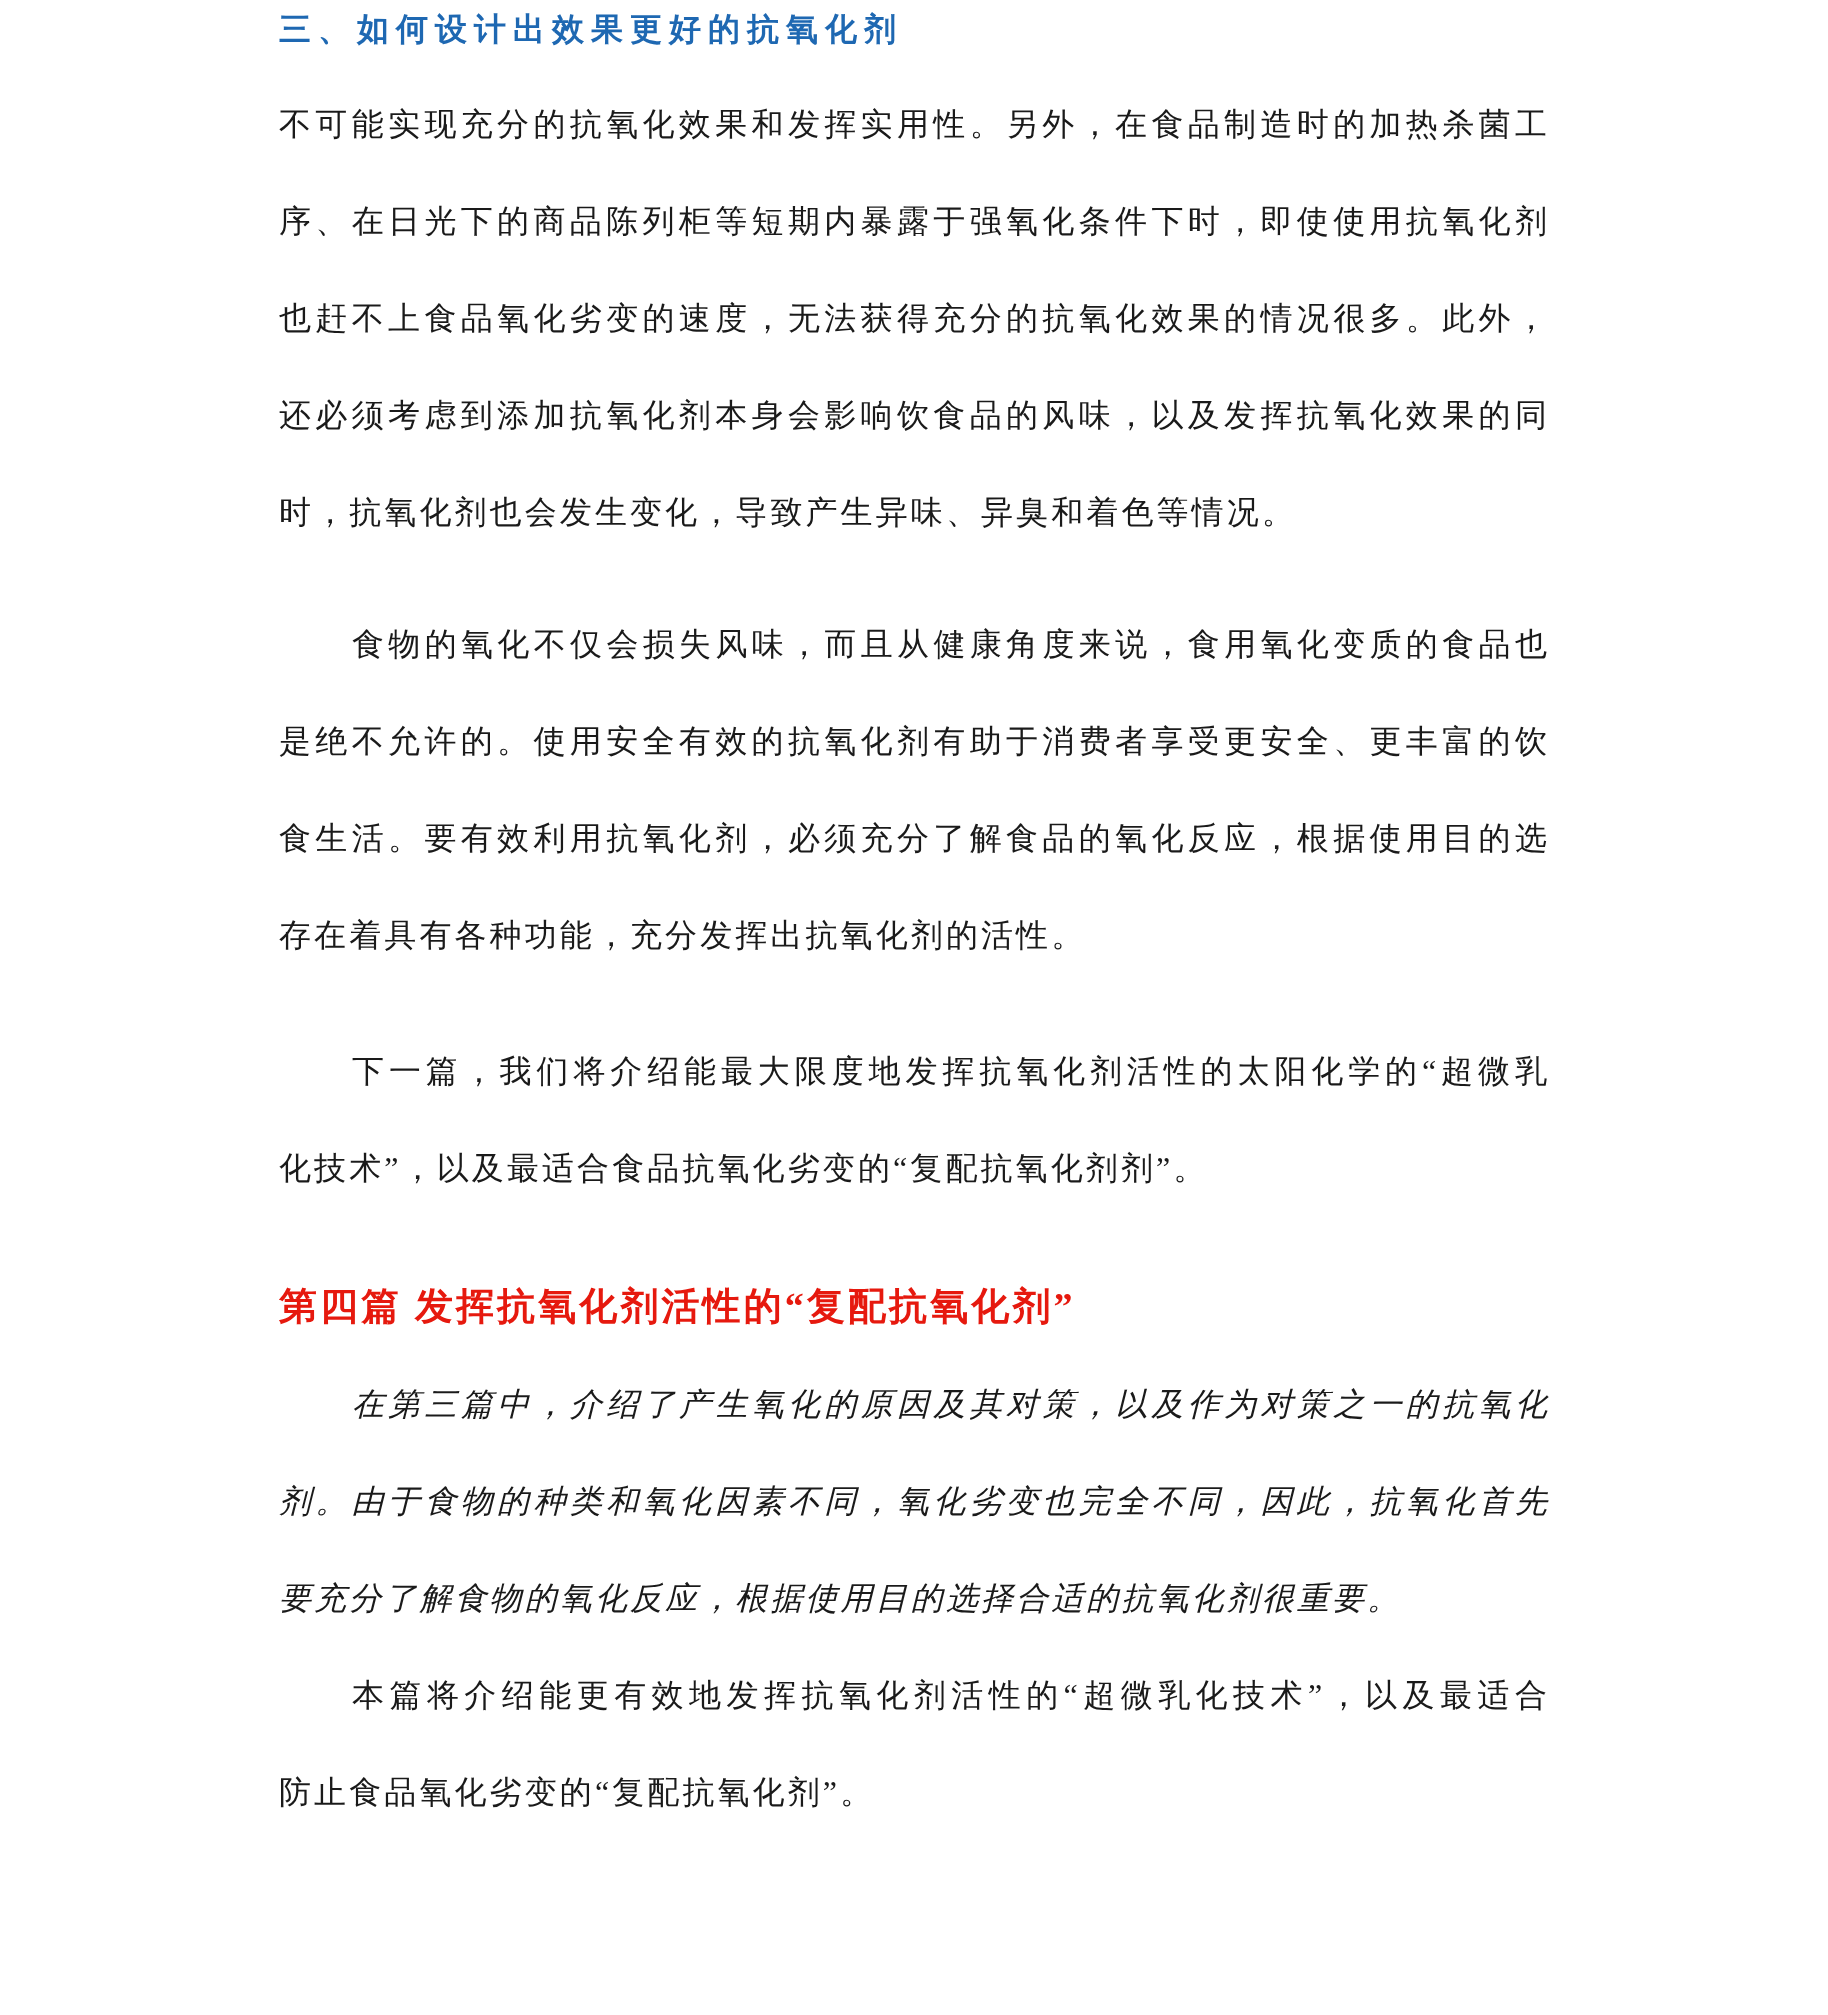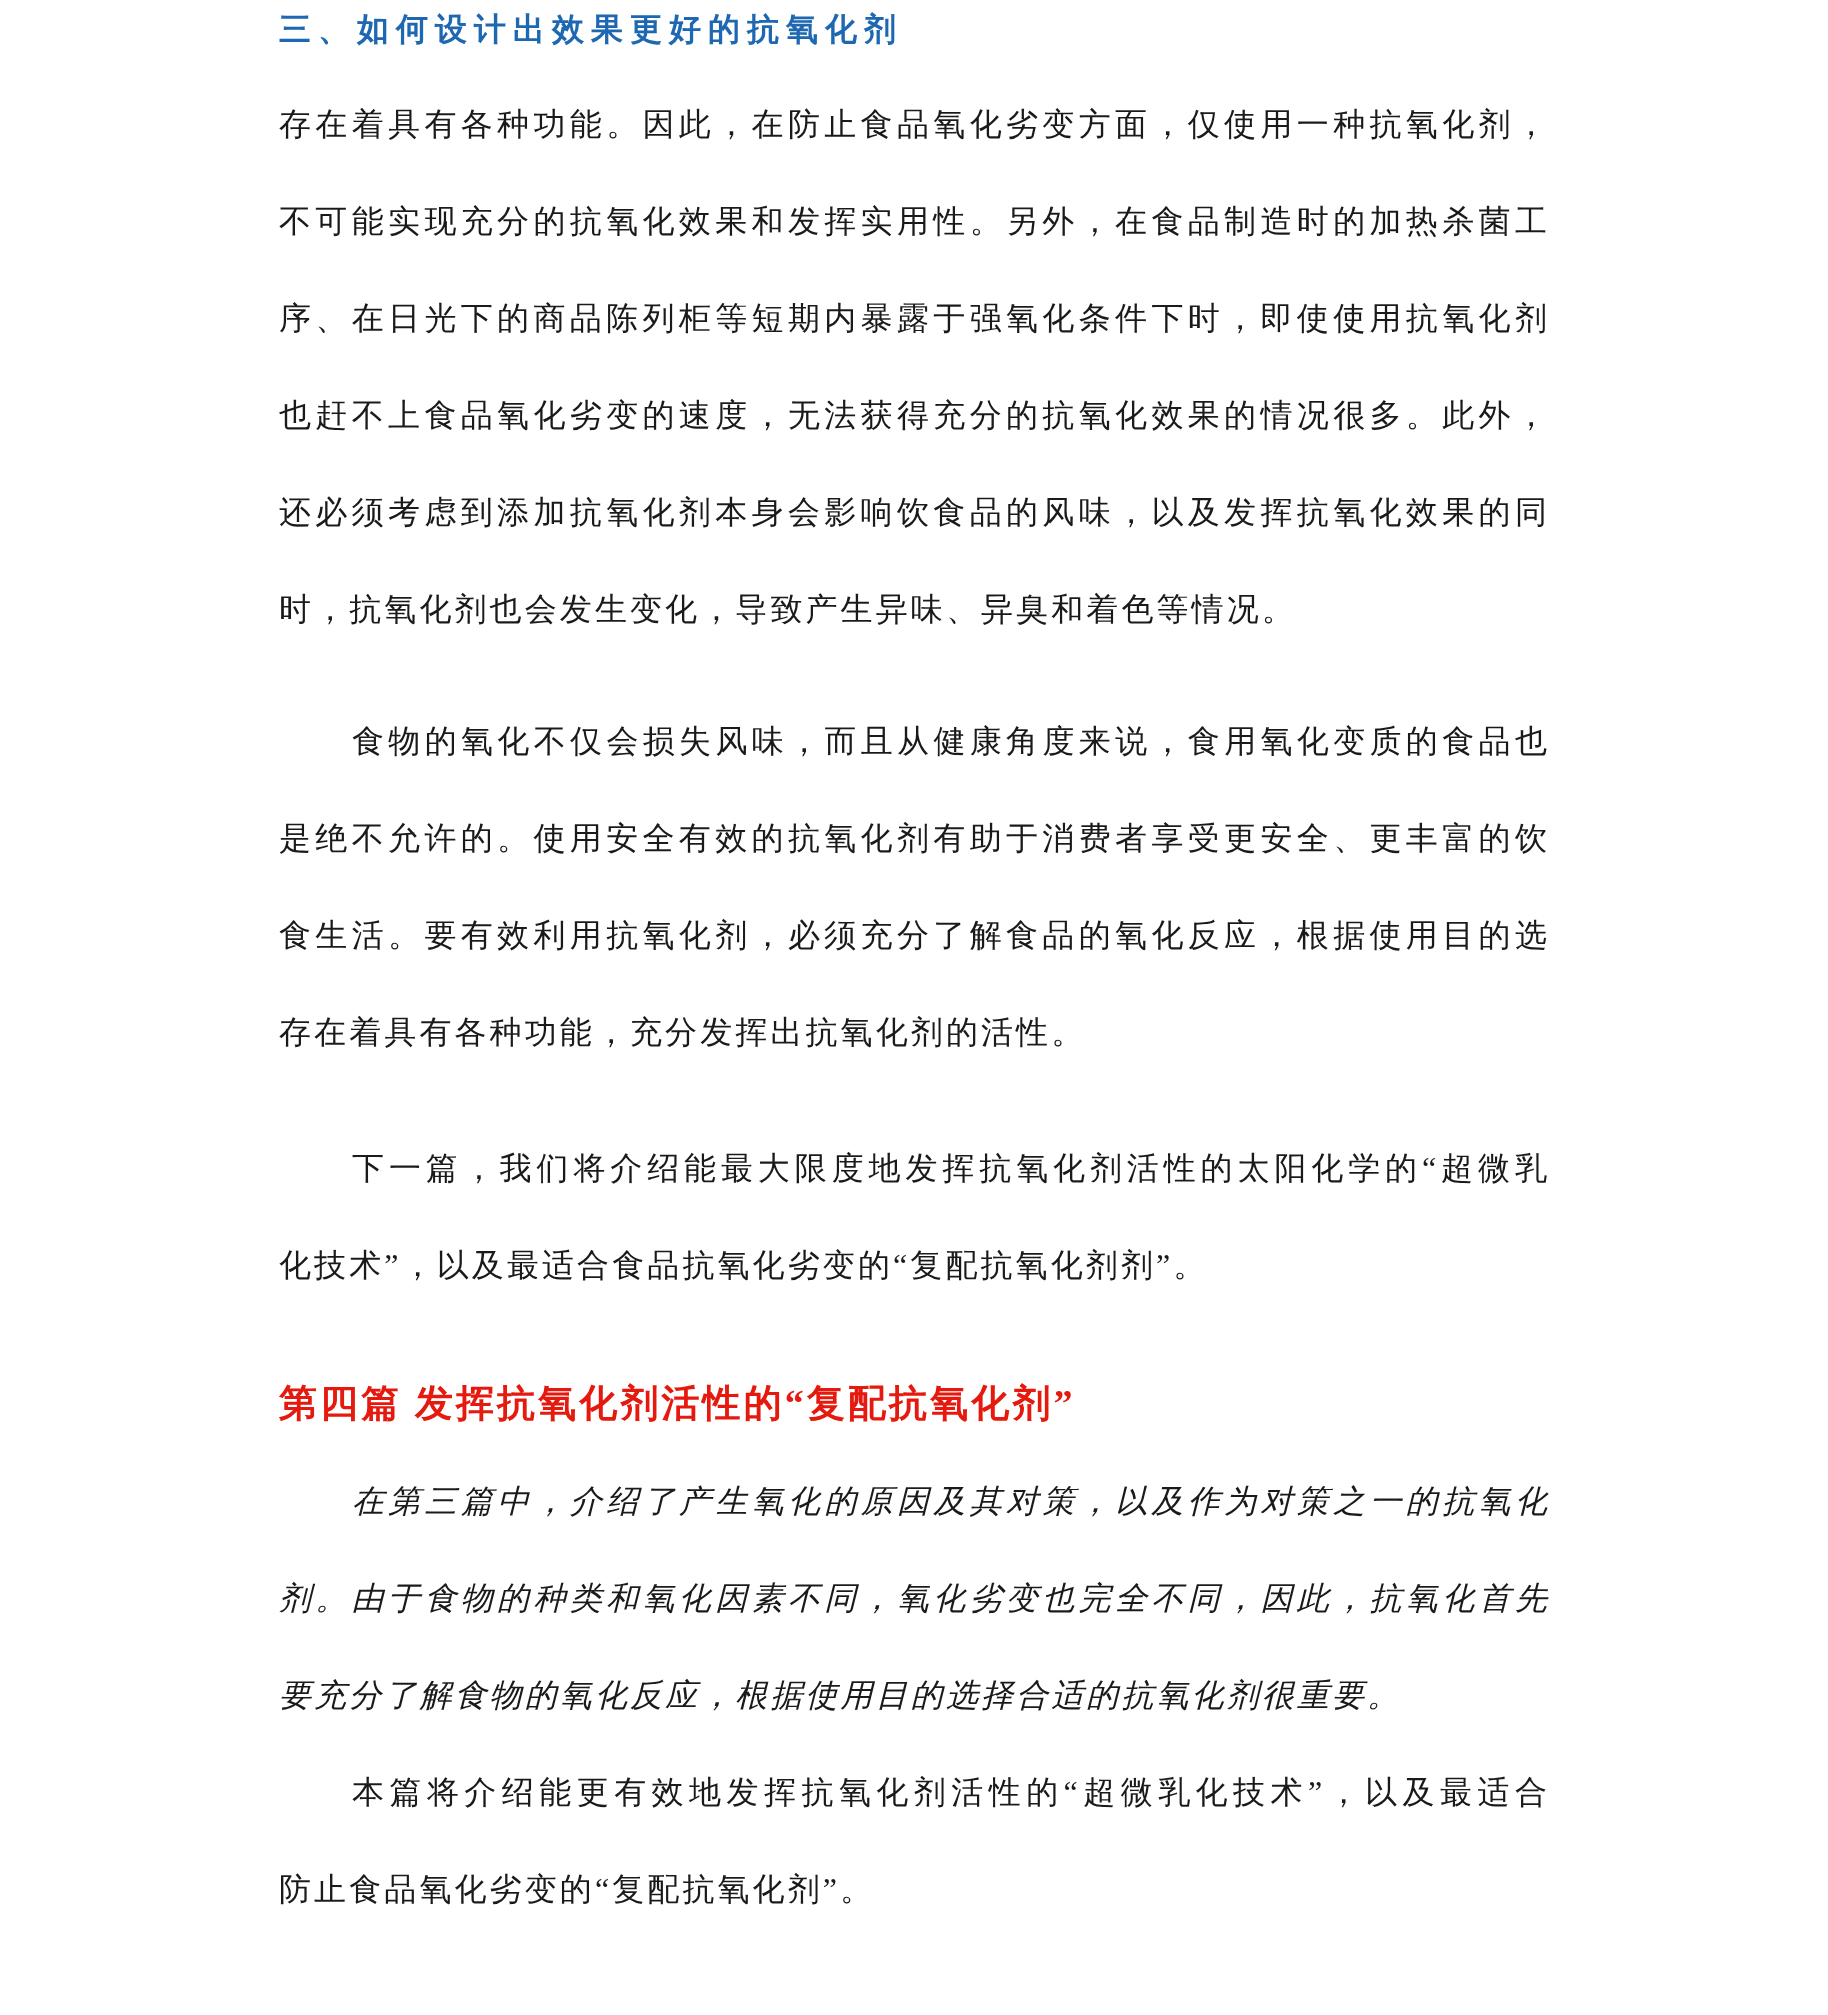--- a/index.html
+++ b/index.html
@@ -57,21 +57,20 @@
     text-indent: 73px;
   }
 </style>
 </head>
 <body>
 
 <div class="doc">
   <h1 class="heading-blue" style="color: rgb(30, 104, 178);">三、如何设计出效果更好的抗氧化剂</h1>
 
   <div class="para p1">
-      <div class="line">存在着具有各种功能。因此，在防止食品氧化劣变方面，仅使用一种抗氧化剂，</div>
       <div class="line">不可能实现充分的抗氧化效果和发挥实用性。另外，在食品制造时的加热杀菌工</div>
       <div class="line">序、在日光下的商品陈列柜等短期内暴露于强氧化条件下时，即使使用抗氧化剂</div>
       <div class="line">也赶不上食品氧化劣变的速度，无法获得充分的抗氧化效果的情况很多。此外，</div>
       <div class="line">还必须考虑到添加抗氧化剂本身会影响饮食品的风味，以及发挥抗氧化效果的同</div>
       <div class="line last">时，抗氧化剂也会发生变化，导致产生异味、异臭和着色等情况。</div>
     </div>
 
   <div class="para p2">
       <div class="line first">食物的氧化不仅会损失风味，而且从健康角度来说，食用氧化变质的食品也</div>
       <div class="line">是绝不允许的。使用安全有效的抗氧化剂有助于消费者享受更安全、更丰富的饮</div>

